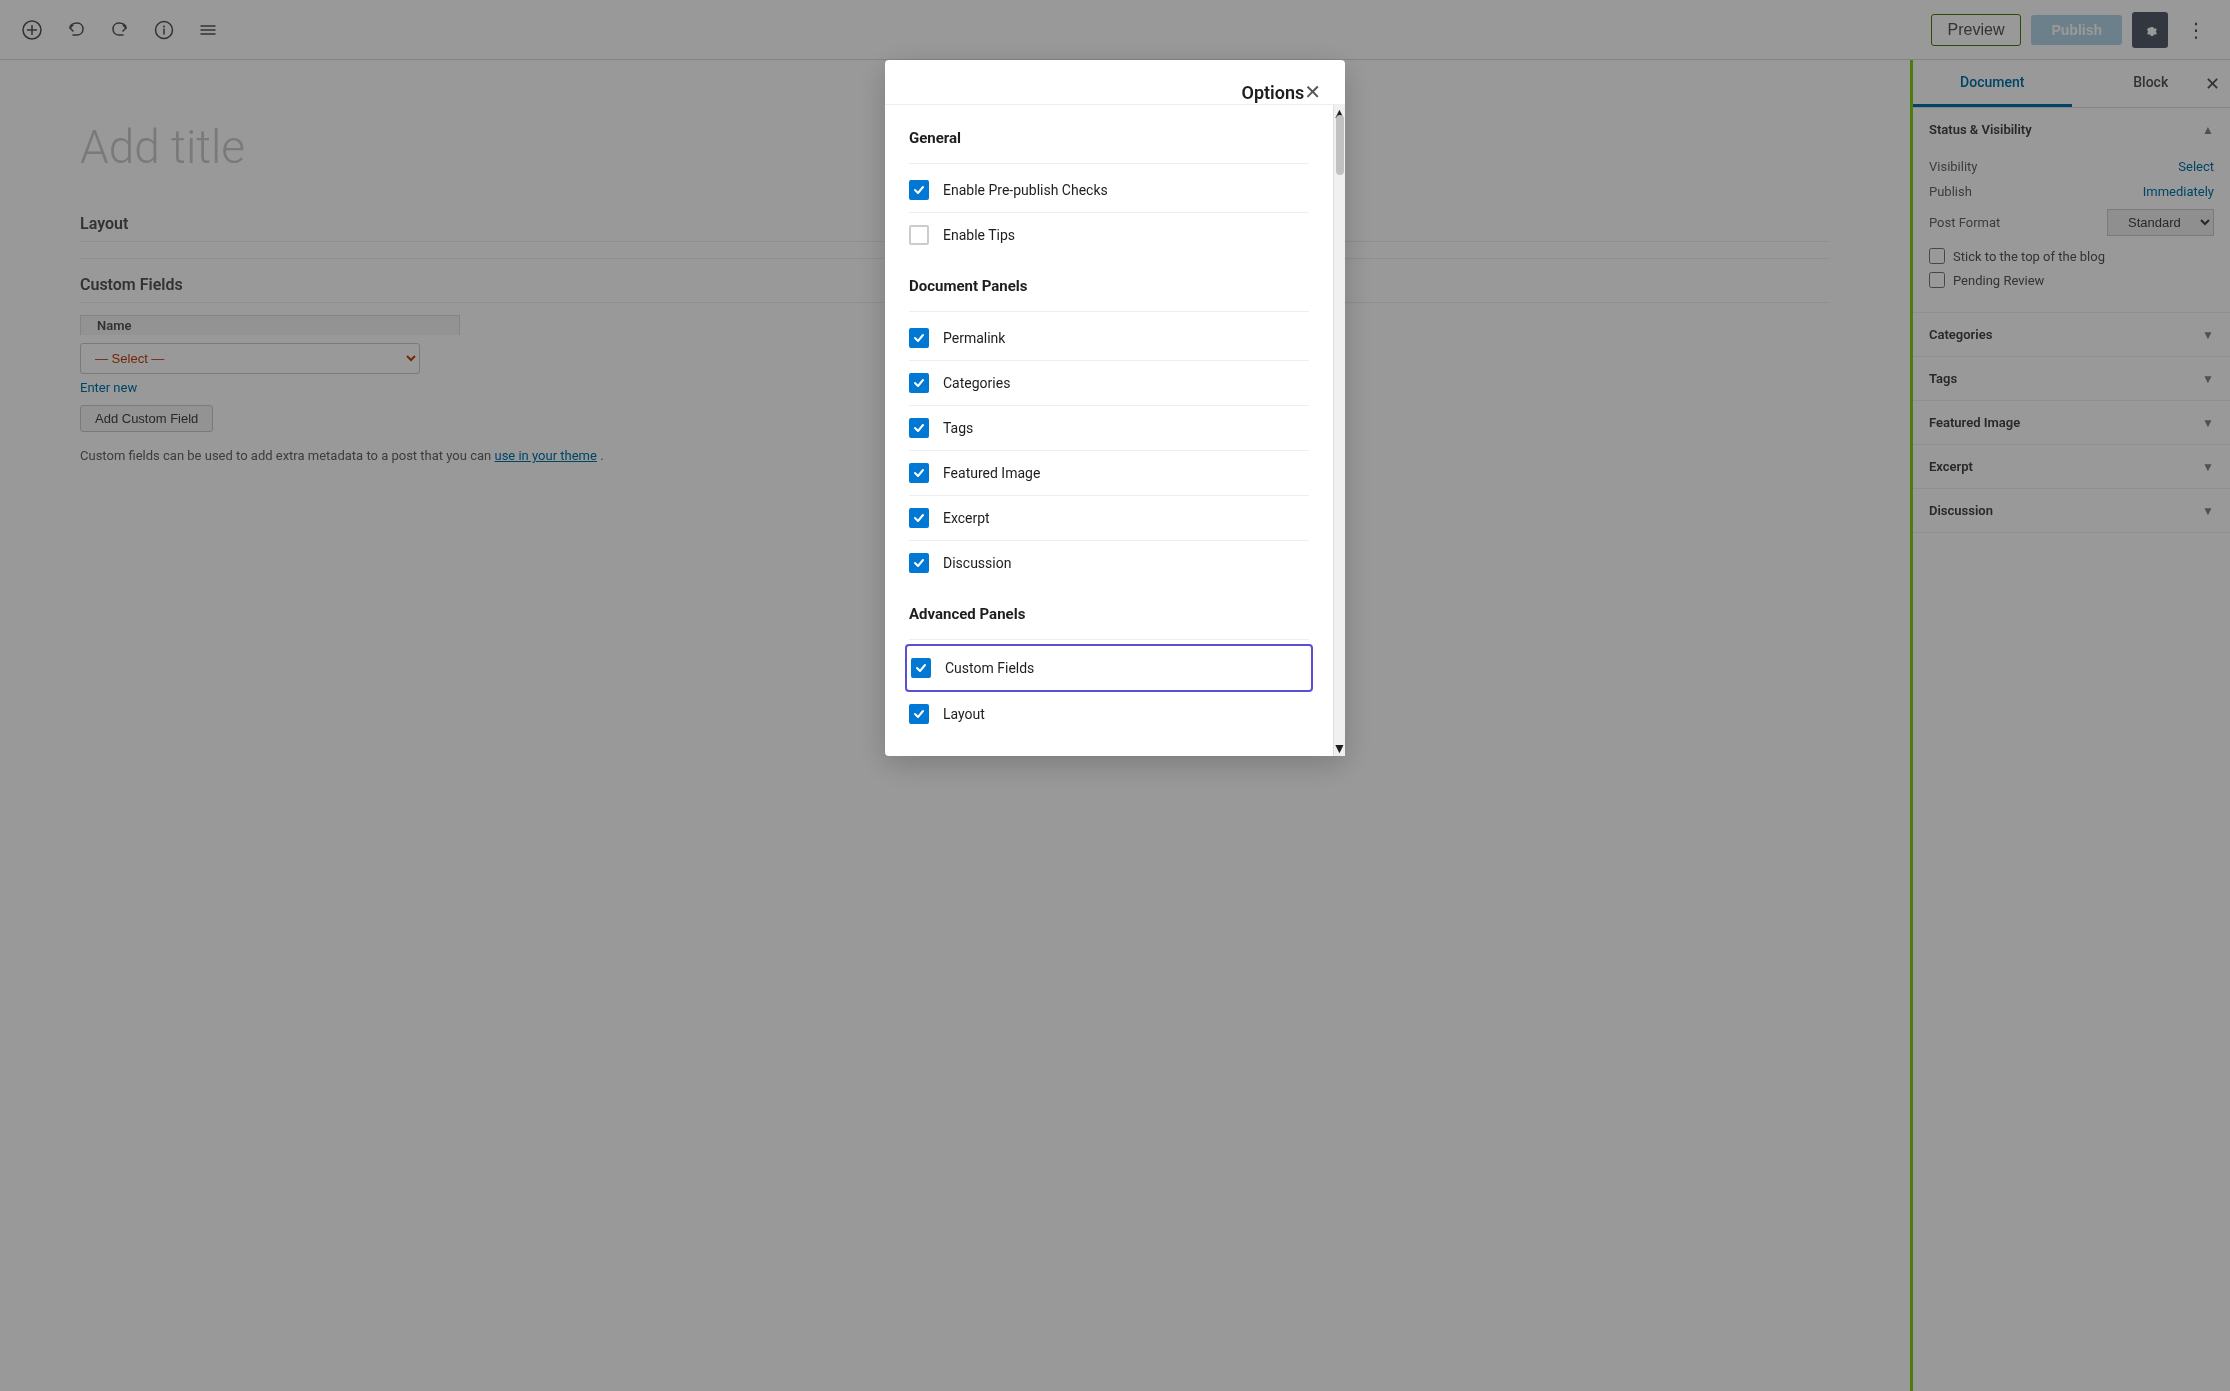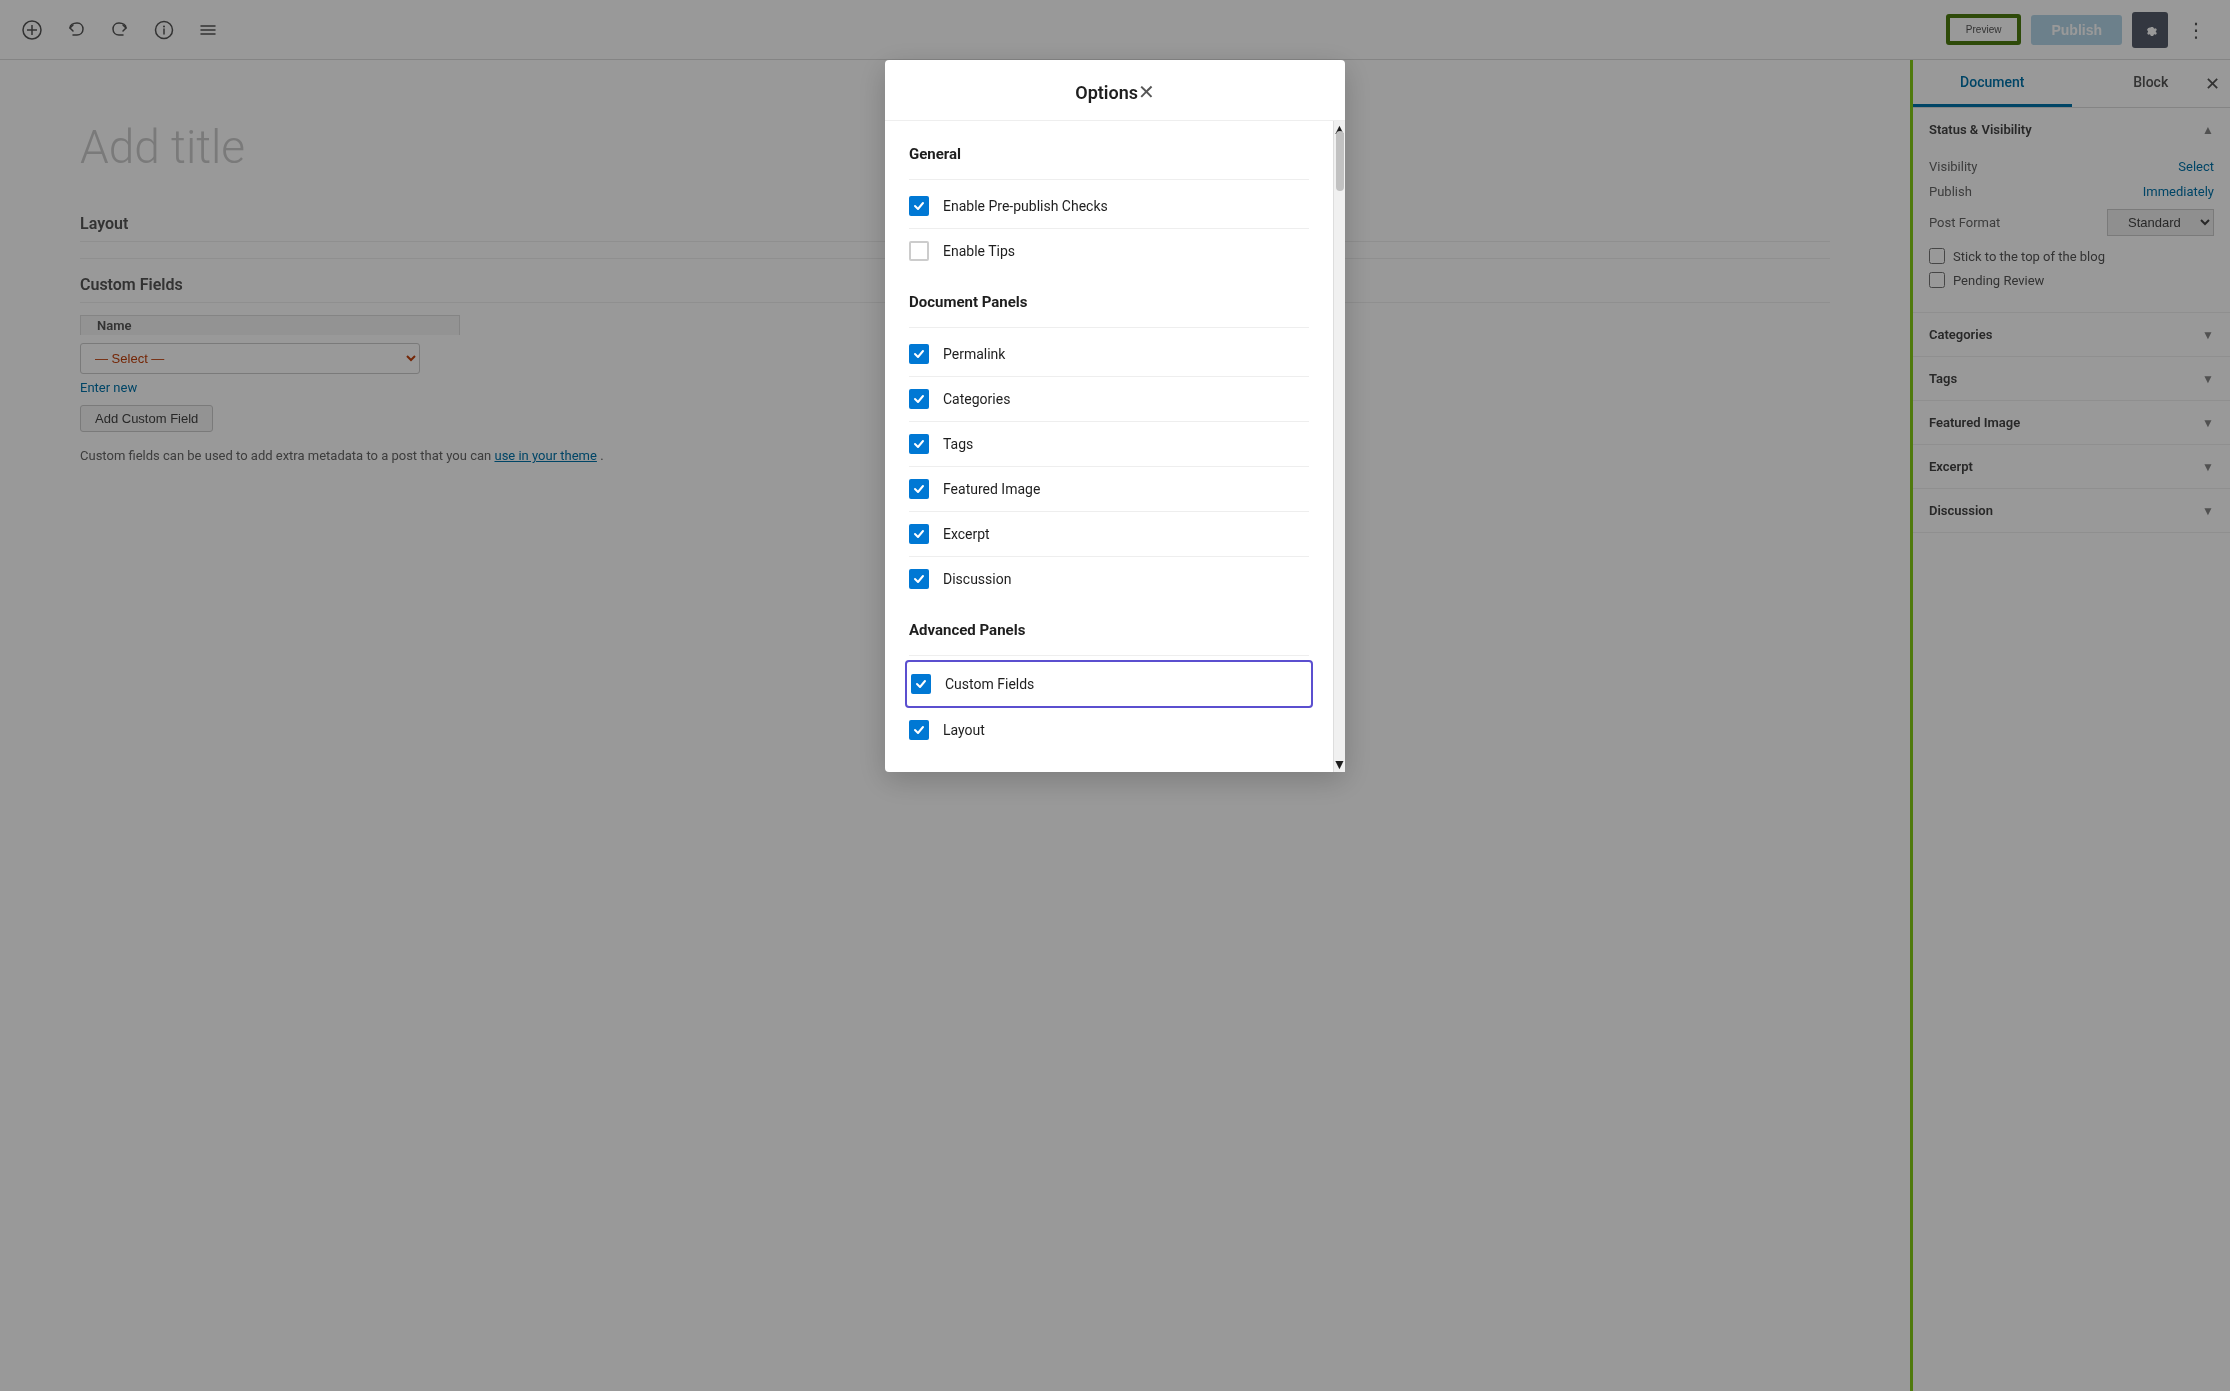--- a/index.html
+++ b/index.html
@@ -41,26 +41,26 @@
       font-size: 18px;
     }
     .toolbar-right {
       display: flex;
       align-items: center;
       gap: 10px;
       margin-left: auto;
     }
     .btn-preview {
       background: transparent;
-      border: 4px solid #4d7c0f;
+      border: 1px solid #4d7c0f;
       border-radius: 3px;
       padding: 6px 16px;
       color: #555;
       cursor: pointer;
-      font-size: 10px;
+      font-size: 16px;
     }
     .btn-publish {
       background: #b5d6e8;
       border: none;
       border-radius: 3px;
       padding: 7px 20px;
       color: #fff;
       cursor: pointer;
       font-size: 14px;
       font-weight: 600;
@@ -313,23 +313,23 @@
       width: 460px;
       max-height: 80vh;
       display: flex;
       flex-direction: column;
       box-shadow: 0 8px 30px rgba(0,0,0,0.2);
       position: relative;
       margin-top: 20px;
     }
     .modal-header {
       display: flex;
-      justify-content: center;
-      align-items: center;
-      padding: 20px 24px 16px;
+      justify-content: flex-end;
+      align-items: center;
+      padding: 20px 24px 0;
       border-bottom: 1px solid #eee;
     }
     .modal-title {
       font-size: 18px;
       font-weight: 600;
       color: #1e1e1e;
     }
     .modal-close {
       background: transparent;
       border: none;

